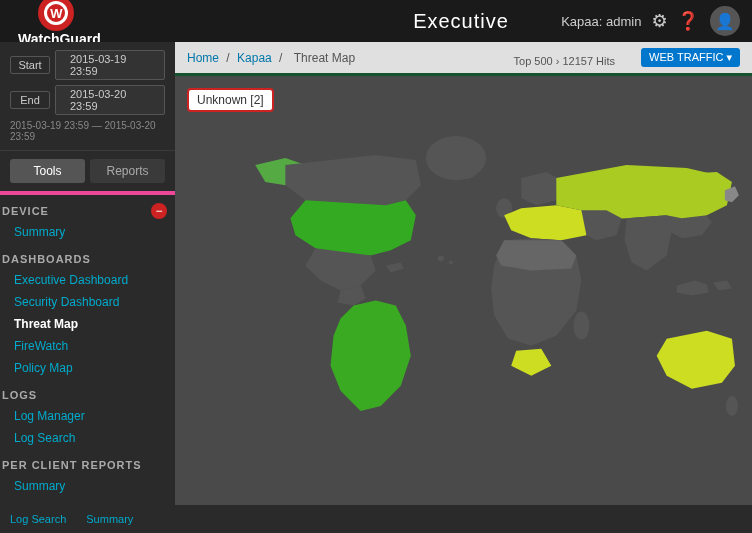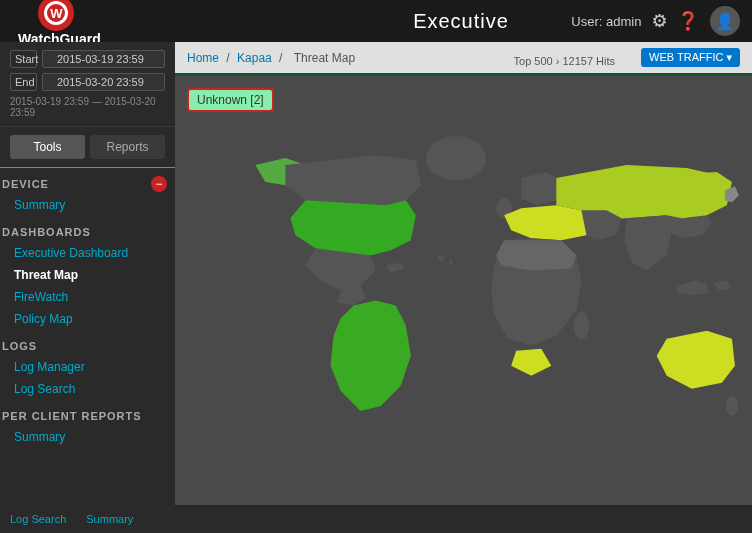--- a/index.html
+++ b/index.html
@@ -108,21 +108,21 @@
     }
     .date-row {
       display: flex;
       align-items: center;
       margin-bottom: 5px;
       gap: 5px;
     }
     .date-label {
       color: #ccc;
       font-size: 11px;
-      width: 27px;
+      width: 40px;
       border: 1px solid #555;
       padding: 2px 4px;
       text-align: center;
       border-radius: 2px;
     }
     .date-value {
       color: #ccc;
       font-size: 11px;
       border: 1px solid #555;
       padding: 2px 14px;
@@ -132,21 +132,21 @@
     }
     .date-range-text {
       color: #888;
       font-size: 10px;
       margin-top: 3px;
     }
     .sidebar-buttons {
       display: flex;
       padding: 8px 10px;
       gap: 5px;
-      border-bottom: 1px solid #ec4899;
+      border-bottom: 4px solid #ec4899;
     }
     .sidebar-btn {
       flex: 1;
       padding: 5px 0;
       text-align: center;
       font-size: 12px;
       cursor: pointer;
       border-radius: 3px;
     }
     .sidebar-btn.active {
@@ -240,21 +240,21 @@
       flex: 1;
       position: relative;
       background: #4a4a4a;
       overflow: hidden;
     }
 
     .unknown-badge {
       position: absolute;
       top: 12px;
       left: 12px;
-      background: #86efac;
+      background: #ffffff;
       border: 2px solid #cc2222;
       border-radius: 4px;
       padding: 3px 8px;
       font-size: 12px;
       color: #333;
       z-index: 10;
       cursor: pointer;
     }
 
     
@@ -282,21 +282,21 @@
 </head>
 <body>
 
 <div class="header">
   <div class="logo-area">
     <div class="logo-badge"></div>
     <span class="logo-text">WatchGuard</span>
   </div>
   <div class="header-title">Executive</div>
   <div class="header-right">
-    <span class="user-info">User: admin</span>
+    <span class="user-info">Kapaa: admin</span>
     <span class="header-icon">⚙</span>
     <span class="header-icon">❓</span>
     <div class="user-avatar">👤</div>
   </div>
 </div>
 
 <div class="main-layout">
 
   <div class="sidebar">
     <div class="date-section">
@@ -318,20 +318,21 @@
 
     <div class="sidebar-section">
       <div class="section-header">DEVICE</div>
       <div class="section-minus">−</div>
       <div class="sidebar-item">Summary</div>
     </div>
 
     <div class="sidebar-section">
       <div class="section-header">DASHBOARDS</div>
       <div class="sidebar-item">Executive Dashboard</div>
+      <div class="sidebar-item">Security Dashboard</div>
       <div class="sidebar-item active">Threat Map</div>
       <div class="sidebar-item">FireWatch</div>
       <div class="sidebar-item">Policy Map</div>
     </div>
 
     <div class="sidebar-section">
       <div class="section-header">LOGS</div>
       <div class="sidebar-item">Log Manager</div>
       <div class="sidebar-item">Log Search</div>
     </div>

